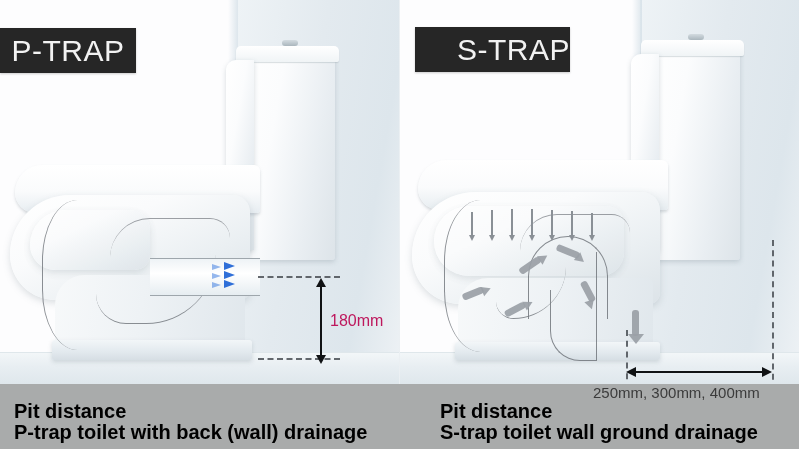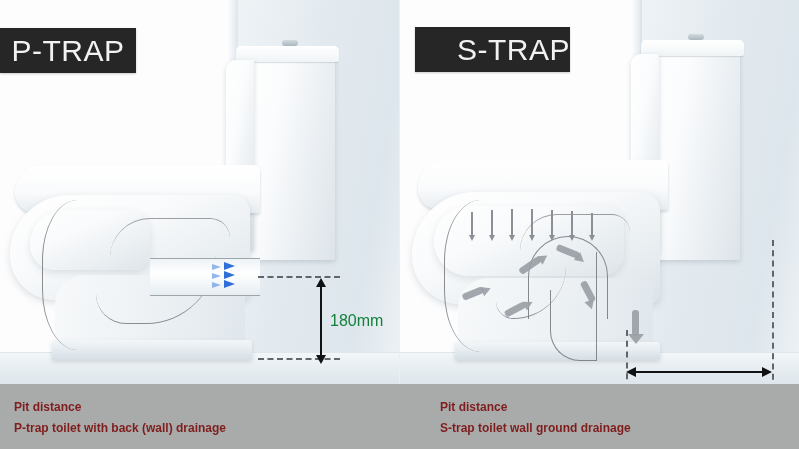--- a/index.html
+++ b/index.html
@@ -41,21 +41,21 @@
 
   .subhead{position:absolute;color:#131313;font-weight:bold;font-size:27px;
            letter-spacing:-.3px;white-space:nowrap;}
   .subhead.p{left:12px;top:83px;}
   .subhead.r{left:428px;top:83px;}
 
   
   .capbar{position:absolute;top:384px;height:65px;background:#a9abab;}
   .capbar.l{left:0;width:400px;}
   .capbar.r{left:400px;width:399px;}
-  .capline{position:absolute;color:#7f1d1d;font-weight:bold;font-size:12px;white-space:nowrap;}
+  .capline{position:absolute;color:#000000;font-weight:bold;font-size:20px;white-space:nowrap;}
   .capbar.l .l1{left:14px;top:16px;}
   .capbar.l .l2{left:14px;top:37px;}
   .capbar.r .l1{left:40px;top:16px;}
   .capbar.r .l2{left:40px;top:37px;}
 
   .dimlabel-bottom{position:absolute;left:593px;top:384px;color:#3b3b3b;
         font-size:15px;font-weight:normal;white-space:nowrap;}
 
   
   .toilet{position:absolute;}
@@ -120,21 +120,21 @@
   .dimarrow-v{position:absolute;width:2px;background:#101214;}
   .dimarrow-v .hd{position:absolute;left:-4px;width:0;height:0;
      border-left:5px solid transparent;border-right:5px solid transparent;}
   .dimarrow-v .hd.up{top:-8px;border-bottom:9px solid #101214;}
   .dimarrow-v .hd.dn{bottom:-8px;border-top:9px solid #101214;}
   .dimarrow-h{position:absolute;height:2px;background:#101214;}
   .dimarrow-h .hd{position:absolute;top:-4px;width:0;height:0;
      border-top:5px solid transparent;border-bottom:5px solid transparent;}
   .dimarrow-h .hd.lf{left:-9px;border-right:10px solid #101214;}
   .dimarrow-h .hd.rt{right:-9px;border-left:10px solid #101214;}
-  .dimtext{position:absolute;color:#15803d;font-size:16px;white-space:nowrap;}
+  .dimtext{position:absolute;color:#be185d;font-size:16px;white-space:nowrap;}
 </style>
 </head>
 <body>
 
 <div id="stage">
 
   <div class="gold-rule"></div>
 
   <div class="panel left">
 
@@ -299,14 +299,15 @@
     <div class="chip r" style="left:15px;top:27px;justify-content:flex-end;">
       <span>S-TRAP</span>
     </div>
 
     <div class="capbar r" style="left:0;width:399px;">
       <div class="capline l1">Pit distance</div>
       <div class="capline l2">S-trap toilet wall ground drainage</div>
     </div>
   </div>
 
+  <div class="dimlabel-bottom">250mm, 300mm, 400mm</div>
 
 </div>
 
 </body></html>

